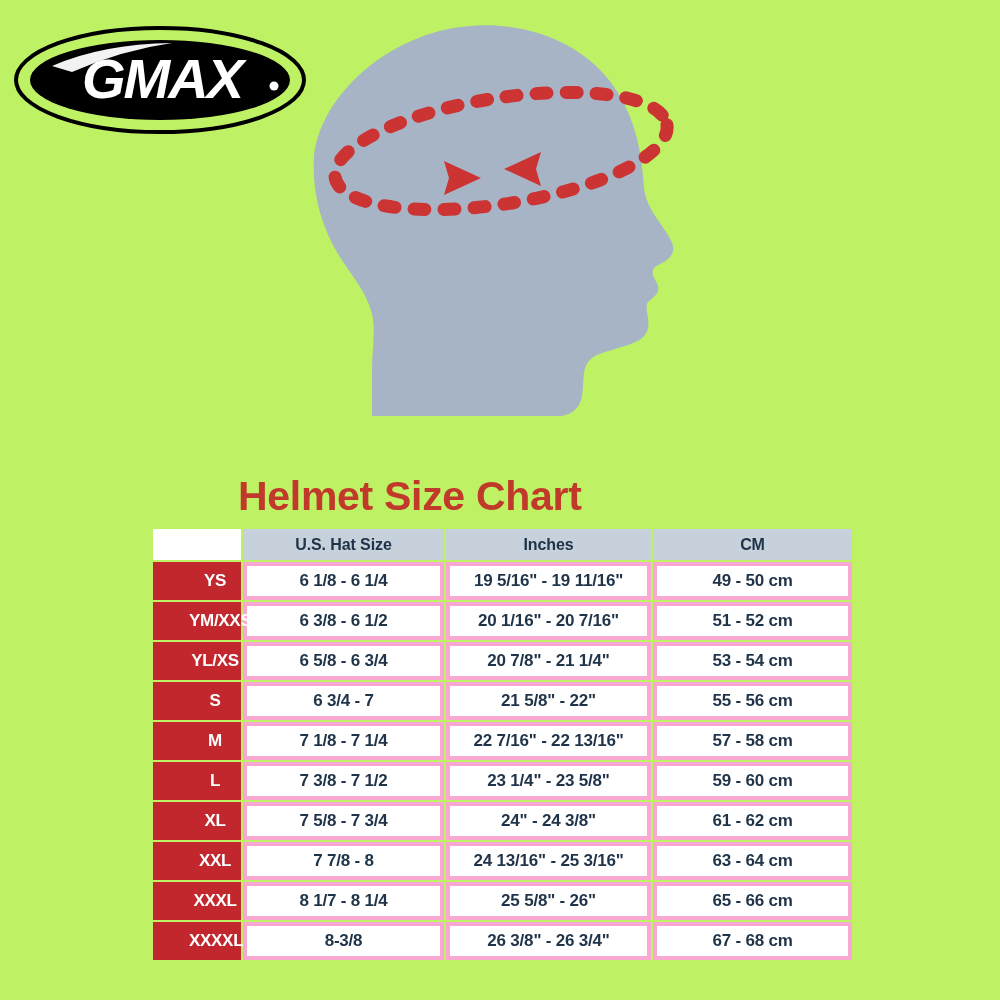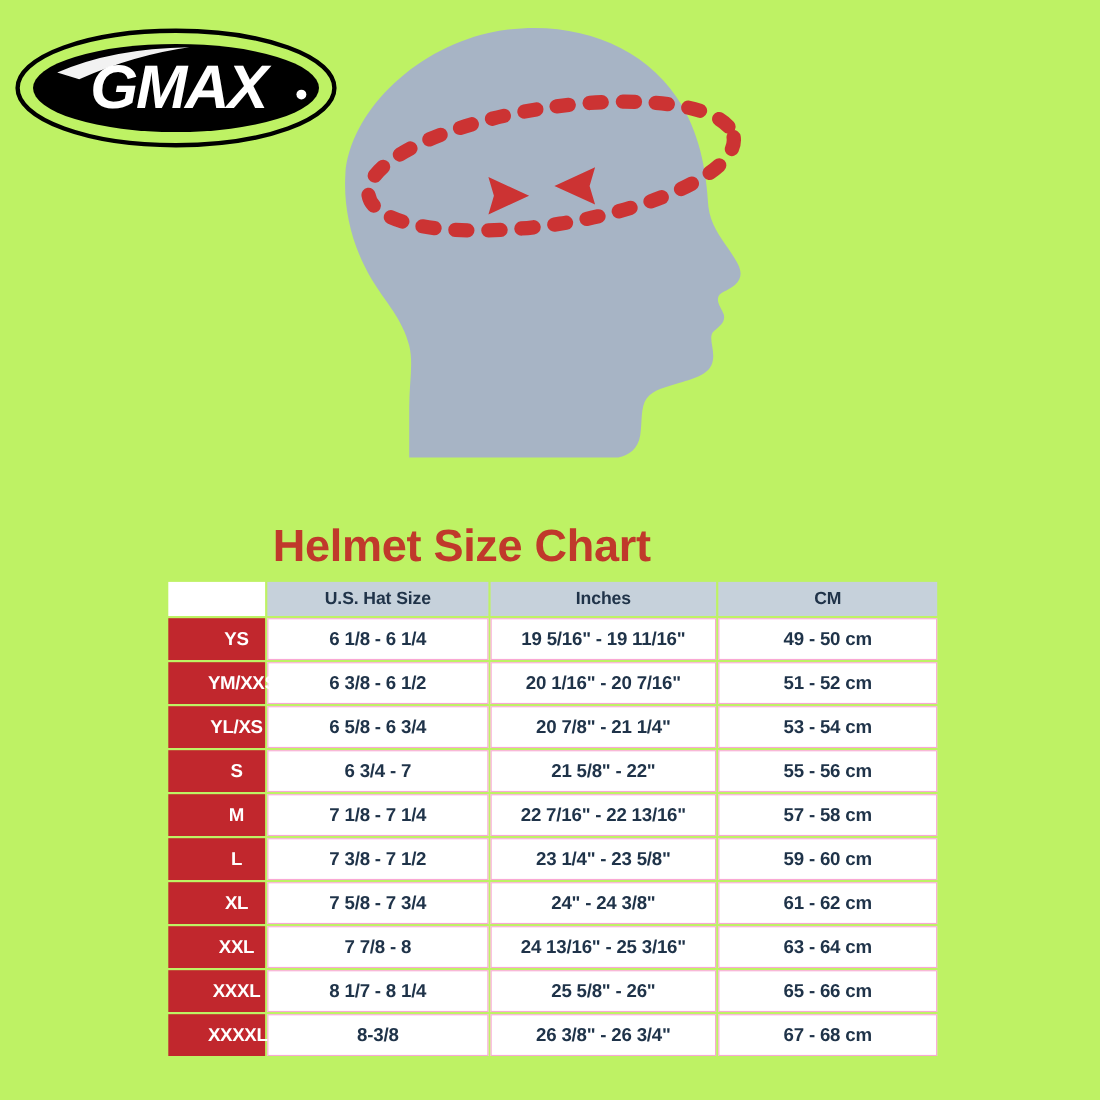--- a/index.html
+++ b/index.html
@@ -33,21 +33,21 @@
     position: absolute;
     left: 276px;
     top: 18px;
     width: 450px;
     height: 445px;
   }
 
   
   #chart-title {
     position: absolute;
-    left: 248px;
+    left: 238px;
     top: 475px;
     width: 620px;
     font-size: 41px;
     font-weight: bold;
     color: #c0392b;
     letter-spacing: -0.3px;
     font-family: "Liberation Sans", sans-serif;
     line-height: 1.05;
   }
 
@@ -94,21 +94,21 @@
     font-weight: bold;
     text-align: center;
     vertical-align: middle;
     height: 38px;
     letter-spacing: -0.3px;
     padding-left: 36px;
   }
 
   td.data-cell {
     background: #ffffff;
-    border: 1px solid #f9a8d4;
+    border: 4px solid #f9a8d4;
     color: #1f3349;
     font-size: 17px;
     font-weight: bold;
     text-align: center;
     vertical-align: middle;
     height: 38px;
     letter-spacing: -0.2px;
     white-space: nowrap;
   }
 </style>

